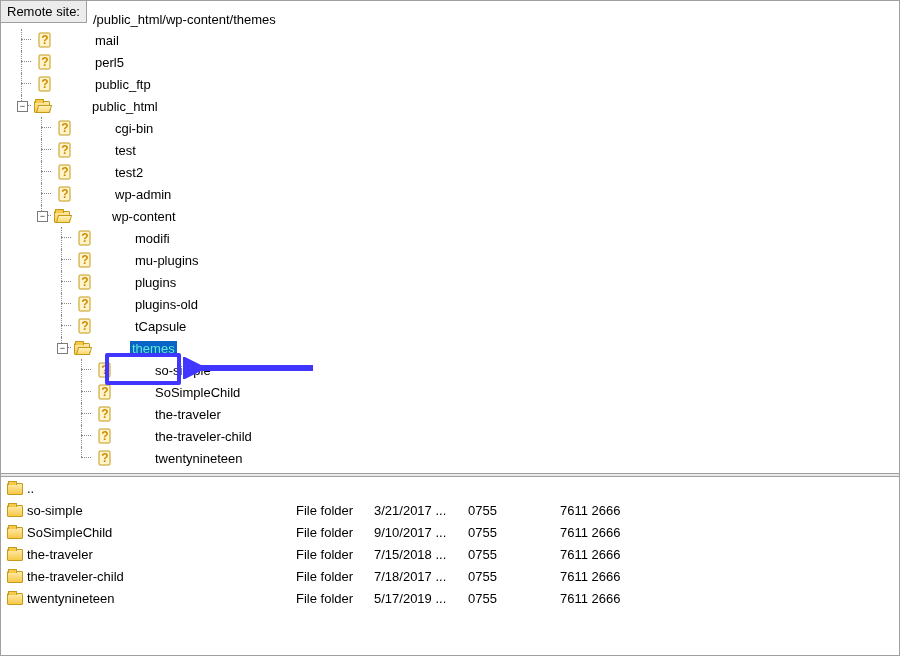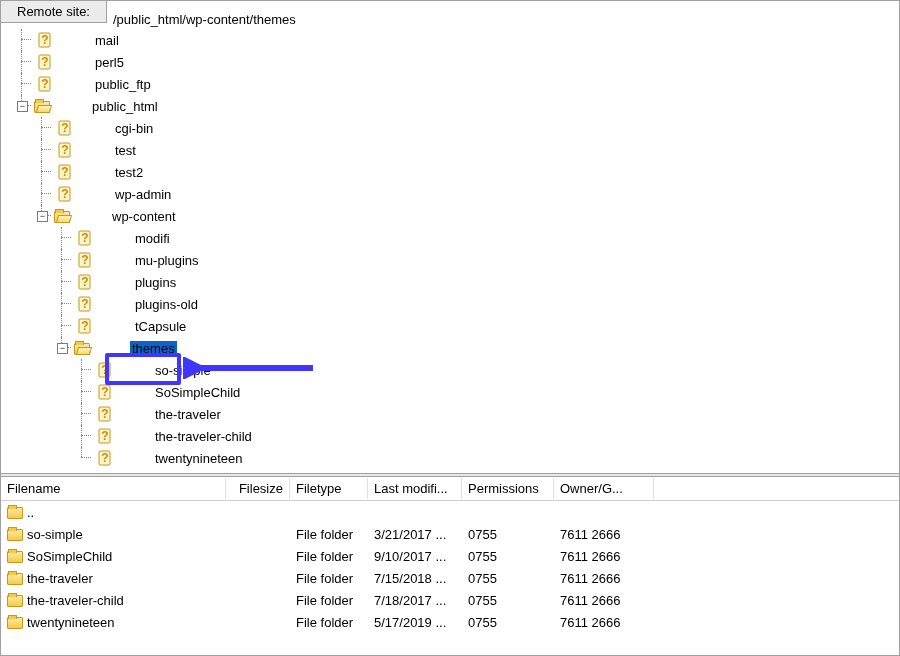--- a/index.html
+++ b/index.html
@@ -1,34 +1,34 @@
 <!DOCTYPE html>
 <html><head>
 <meta charset="utf-8">
 <style>
   * { box-sizing: border-box; margin: 0; padding: 0; }
   html, body { width: 900px; height: 656px; font-family: "Segoe UI", Tahoma, sans-serif; font-size: 13px; background: #fff; color: #000; overflow: hidden; }
   .app { display: flex; flex-direction: column; height: 100%; border: 1px solid #a0a0a0; }
   .pathbar { display: flex; align-items: stretch; border-bottom: 1px solid #a0a0a0; height: 22px; background: #f0f0f0; }
-  .pathbar .label { padding: 2px 16px; font-size: 13px; border-right: 1px solid #a0a0a0; background: #ececec; display: flex; align-items: center; }
+  .pathbar .label { padding: 2px 6px; font-size: 13px; border-right: 1px solid #a0a0a0; background: #ececec; display: flex; align-items: center; }
   .pathbar input { flex: 1; border: none; padding: 18px 6px; font-size: 13px; outline: none; background: #fff; }
 
   .tree-pane { flex: 1; overflow: auto; padding: 6px 0 6px 0; position: relative; }
   .tree ul { list-style: none; padding-left: 0; }
   .tree li { position: relative; padding-left: 20px; }
   .tree li::before { content: ""; position: absolute; top: 0; bottom: 0; left: 8px; border-left: 1px dotted #888; }
   .tree li::after { content: ""; position: absolute; top: 10px; left: 8px; width: 10px; border-top: 1px dotted #888; }
   .tree > ul > li::before, .tree > ul > li::after { left: 8px; }
   .tree li:last-child::before { height: 10px; }
 
   .node-row { display: flex; align-items: center; height: 22px; gap: 4px; cursor: default; }
   .toggle { width: 11px; height: 11px; border: 1px solid #7b7b7b; background: #fff; display: flex; align-items: center; justify-content: center; font-size: 9px; line-height: 1; cursor: pointer; user-select: none; color: #222; margin-left: -16px; margin-right: 2px; z-index: 2; position: relative; }
   .toggle-spacer { width: 0px; }
   .node-label { padding: 0 2px; white-space: nowrap; margin-left: 36px; }
-  .node-label.selected { background: #0a64c8; color: #000000; }
+  .node-label.selected { background: #0a64c8; color: #5eead4; }
 
   
   .ico { width: 16px; height: 16px; display: inline-block; position: relative; flex-shrink: 0; }
   .ico-folder { background: linear-gradient(#ffe9a6, #f7c948); border: 1px solid #c49a1a; border-radius: 1px; height: 12px; margin-top: 2px; }
   .ico-folder::before { content: ""; position: absolute; top: -3px; left: 0; width: 7px; height: 3px; background: #f7c948; border: 1px solid #c49a1a; border-bottom: none; border-radius: 1px 1px 0 0; }
   .ico-folder-open { background: linear-gradient(#ffe9a6, #f7c948); border: 1px solid #c49a1a; border-radius: 1px; height: 12px; margin-top: 2px; }
   .ico-folder-open::before { content: ""; position: absolute; top: -3px; left: 0; width: 7px; height: 3px; background: #f7c948; border: 1px solid #c49a1a; border-bottom: none; border-radius: 1px 1px 0 0; }
   .ico-folder-open::after { content: ""; position: absolute; left: 2px; right: -2px; top: 3px; bottom: -1px; background: linear-gradient(#fff2c2, #fbd66a); border: 1px solid #c49a1a; transform: skewX(-16deg); }
 
   
@@ -273,28 +273,20 @@
             <path d="M10,0 L0,5 L10,10 Z" fill="#4036ff"></path>
           </marker>
         </defs>
       <line x1="130" y1="11" x2="12" y2="11" stroke="#4036ff" stroke-width="6" marker-end="url(#ah)"></line>
     </svg>
   </div>
 
   <div class="splitter"></div>
 
   <div class="list-pane">
-    <div class="list-header">
-      <div class="col c-name">Filename</div>
-      <div class="col c-size">Filesize</div>
-      <div class="col c-type">Filetype</div>
-      <div class="col c-mod">Last modifi...</div>
-      <div class="col c-perm">Permissions</div>
-      <div class="col c-own">Owner/G...</div>
-    </div>
 
     <div class="list-row">
       <div class="cell c-name">
           <span class="ico ico-folder"></span>
           <span>..</span>
         </div>
       <div class="cell c-size"></div>
         <div class="cell c-type"></div>
         <div class="cell c-mod"></div>
         <div class="cell c-perm"></div>

